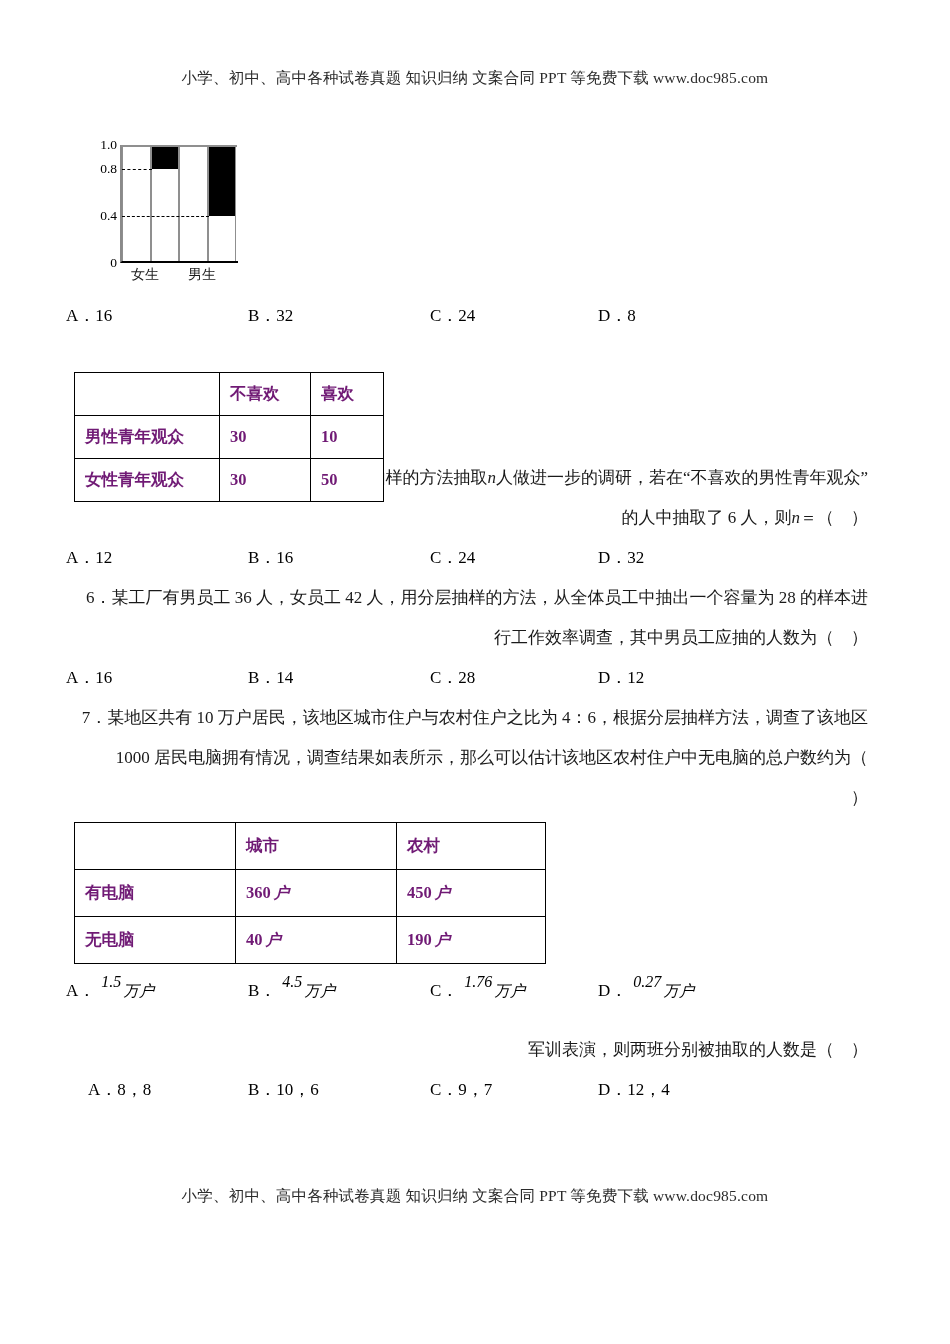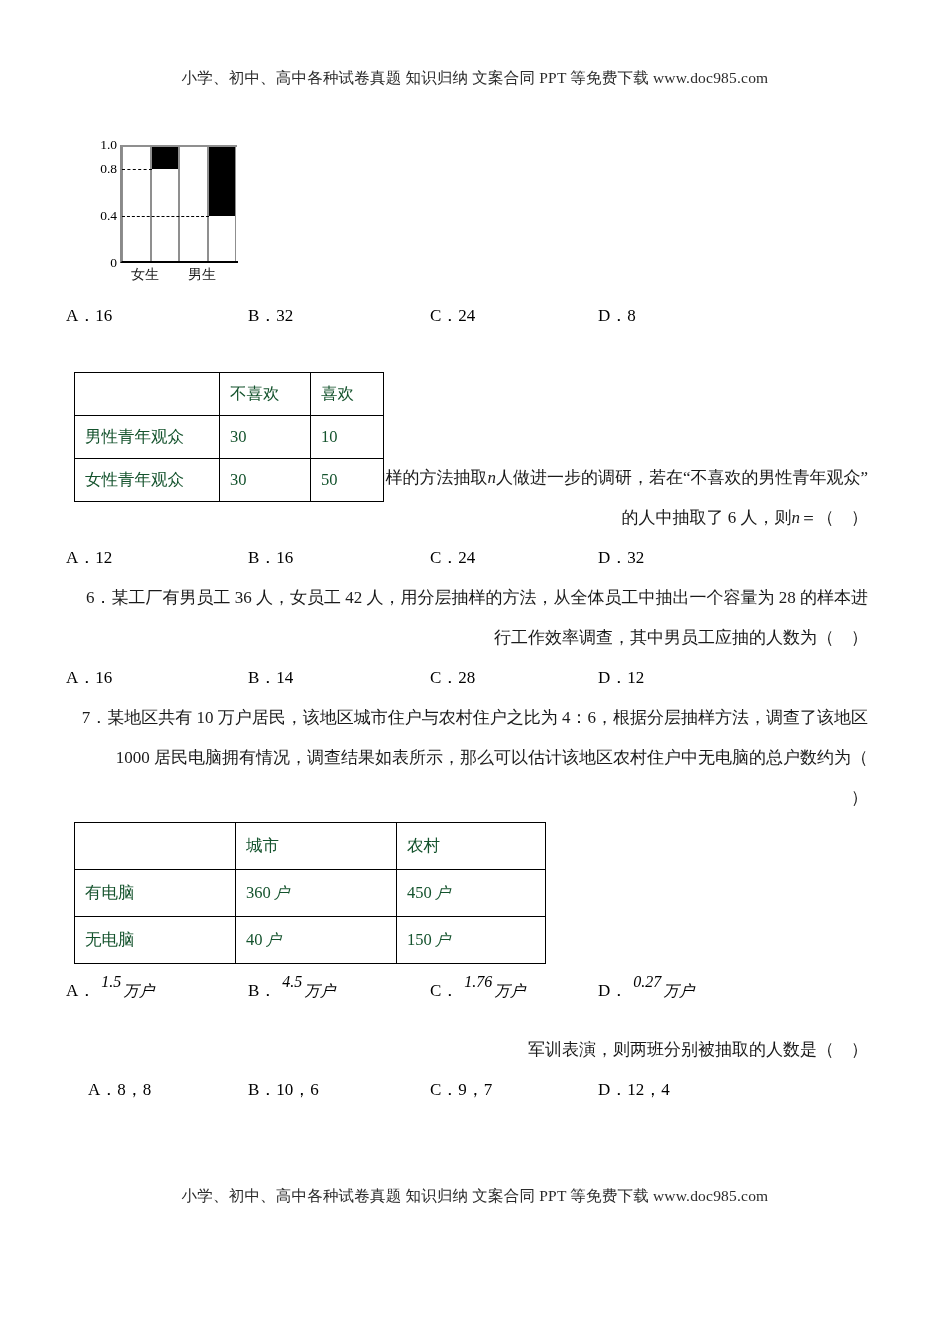--- a/index.html
+++ b/index.html
@@ -173,22 +173,23 @@
     line-height: 1;
     white-space: nowrap;
     color: #1a1a1a;
   }
 
   
   .dtable {
     position: absolute;
     border-collapse: collapse;
     font-size: 16.5px;
-    color: #14532d;
+    color: #701a75;
     background: #fff;
+    font-weight: bold;
   }
   .dtable td {
     border: 1.2px solid #000000;
     padding: 6px 10px;
     vertical-align: middle;
     background: #ffffff;
   }
   #table-survey { left: 74px; top: 372px; }
   #table-survey td { height: 30px; }
   #table-survey .c0 { width: 124px; }
@@ -341,21 +342,21 @@
         <td class="c2">农村</td>
       </tr>
       <tr>
         <td class="c0">有电脑</td>
         <td class="c1"><span>360</span><span class="unit-cn">户</span></td>
         <td class="c2"><span>450</span><span class="unit-cn">户</span></td>
       </tr>
       <tr>
         <td class="c0">无电脑</td>
         <td class="c1"><span>40</span><span class="unit-cn">户</span></td>
-        <td class="c2"><span>150</span><span class="unit-cn">户</span></td>
+        <td class="c2"><span>190</span><span class="unit-cn">户</span></td>
       </tr>
     </tbody>
   </table>
 
   <div class="watermark" id="footer-watermark">
     <span>小学、初中、高中各种试卷真题 知识归纳 文案合同 PPT 等免费下载</span>
     <span class="url">www.doc985.com</span>
   </div>
 
 </div>

